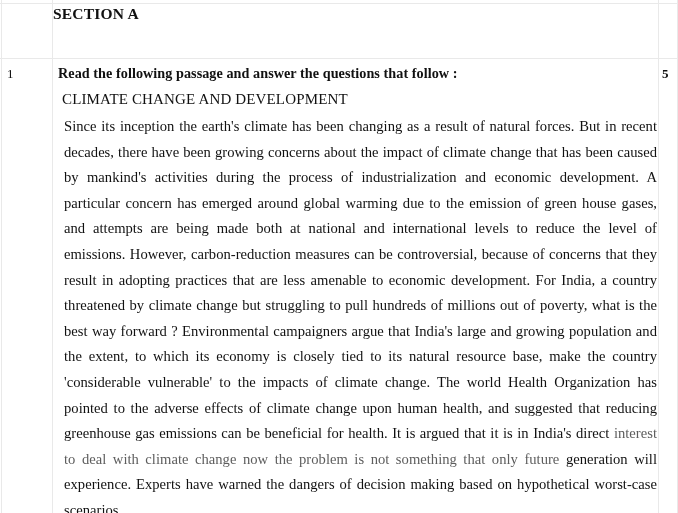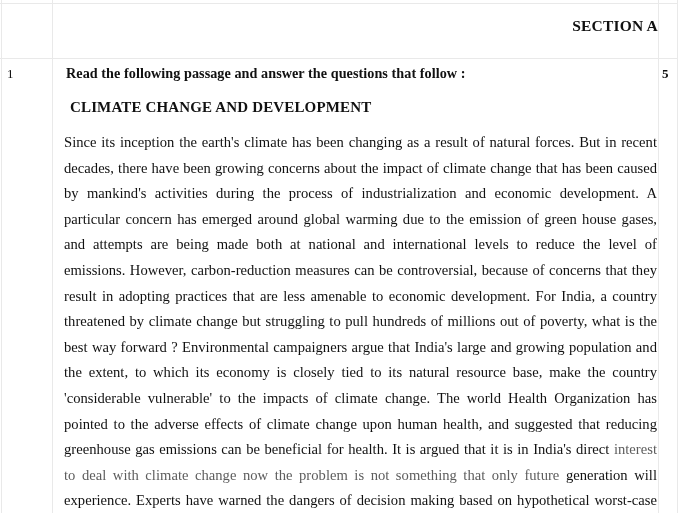--- a/index.html
+++ b/index.html
@@ -28,24 +28,24 @@
     position: absolute;
     background: #e9e9e9;
   }
   .rule.h { height: 1px; left: 0; width: 678px; }
   .rule.v { width: 1px; top: 0; height: 513px; }
 
   
   #header-band {
     position: absolute;
     left: 53px;
-    top: 12px;
+    top: 0;
     width: 605px;
     height: 54px;
-    text-align: right;
+    text-align: left;
     box-sizing: border-box;
     padding-top: 1px;
   }
   .hdr-line {
     font-family: "Liberation Serif", "DejaVu Serif", serif;
     font-weight: bold;
     font-size: 15.5px;
     line-height: 25px;
     letter-spacing: 0.2px;
     white-space: nowrap;
@@ -81,28 +81,28 @@
     top: 63px;
     width: 599px;
     box-sizing: border-box;
   }
 
   .lead {
     font-weight: bold;
     font-size: 14.2px;
     line-height: 21px;
     letter-spacing: 0.05px;
-    margin: 0 0 0 8px;
+    margin: 0 0 0 0;
   }
   .subtitle {
-    font-weight: bold;
+    font-weight: normal;
     font-size: 15px;
     line-height: 22px;
     letter-spacing: 0.15px;
-    margin: 12px;
+    margin: 4px;
   }
 
   .passage {
     margin: 1px 0 0 6px;
     font-size: 14.6px;
     line-height: 25.6px;
     text-align: justify;
     text-justify: inter-word;
     letter-spacing: 0.02px;
     word-spacing: 0.2px;

